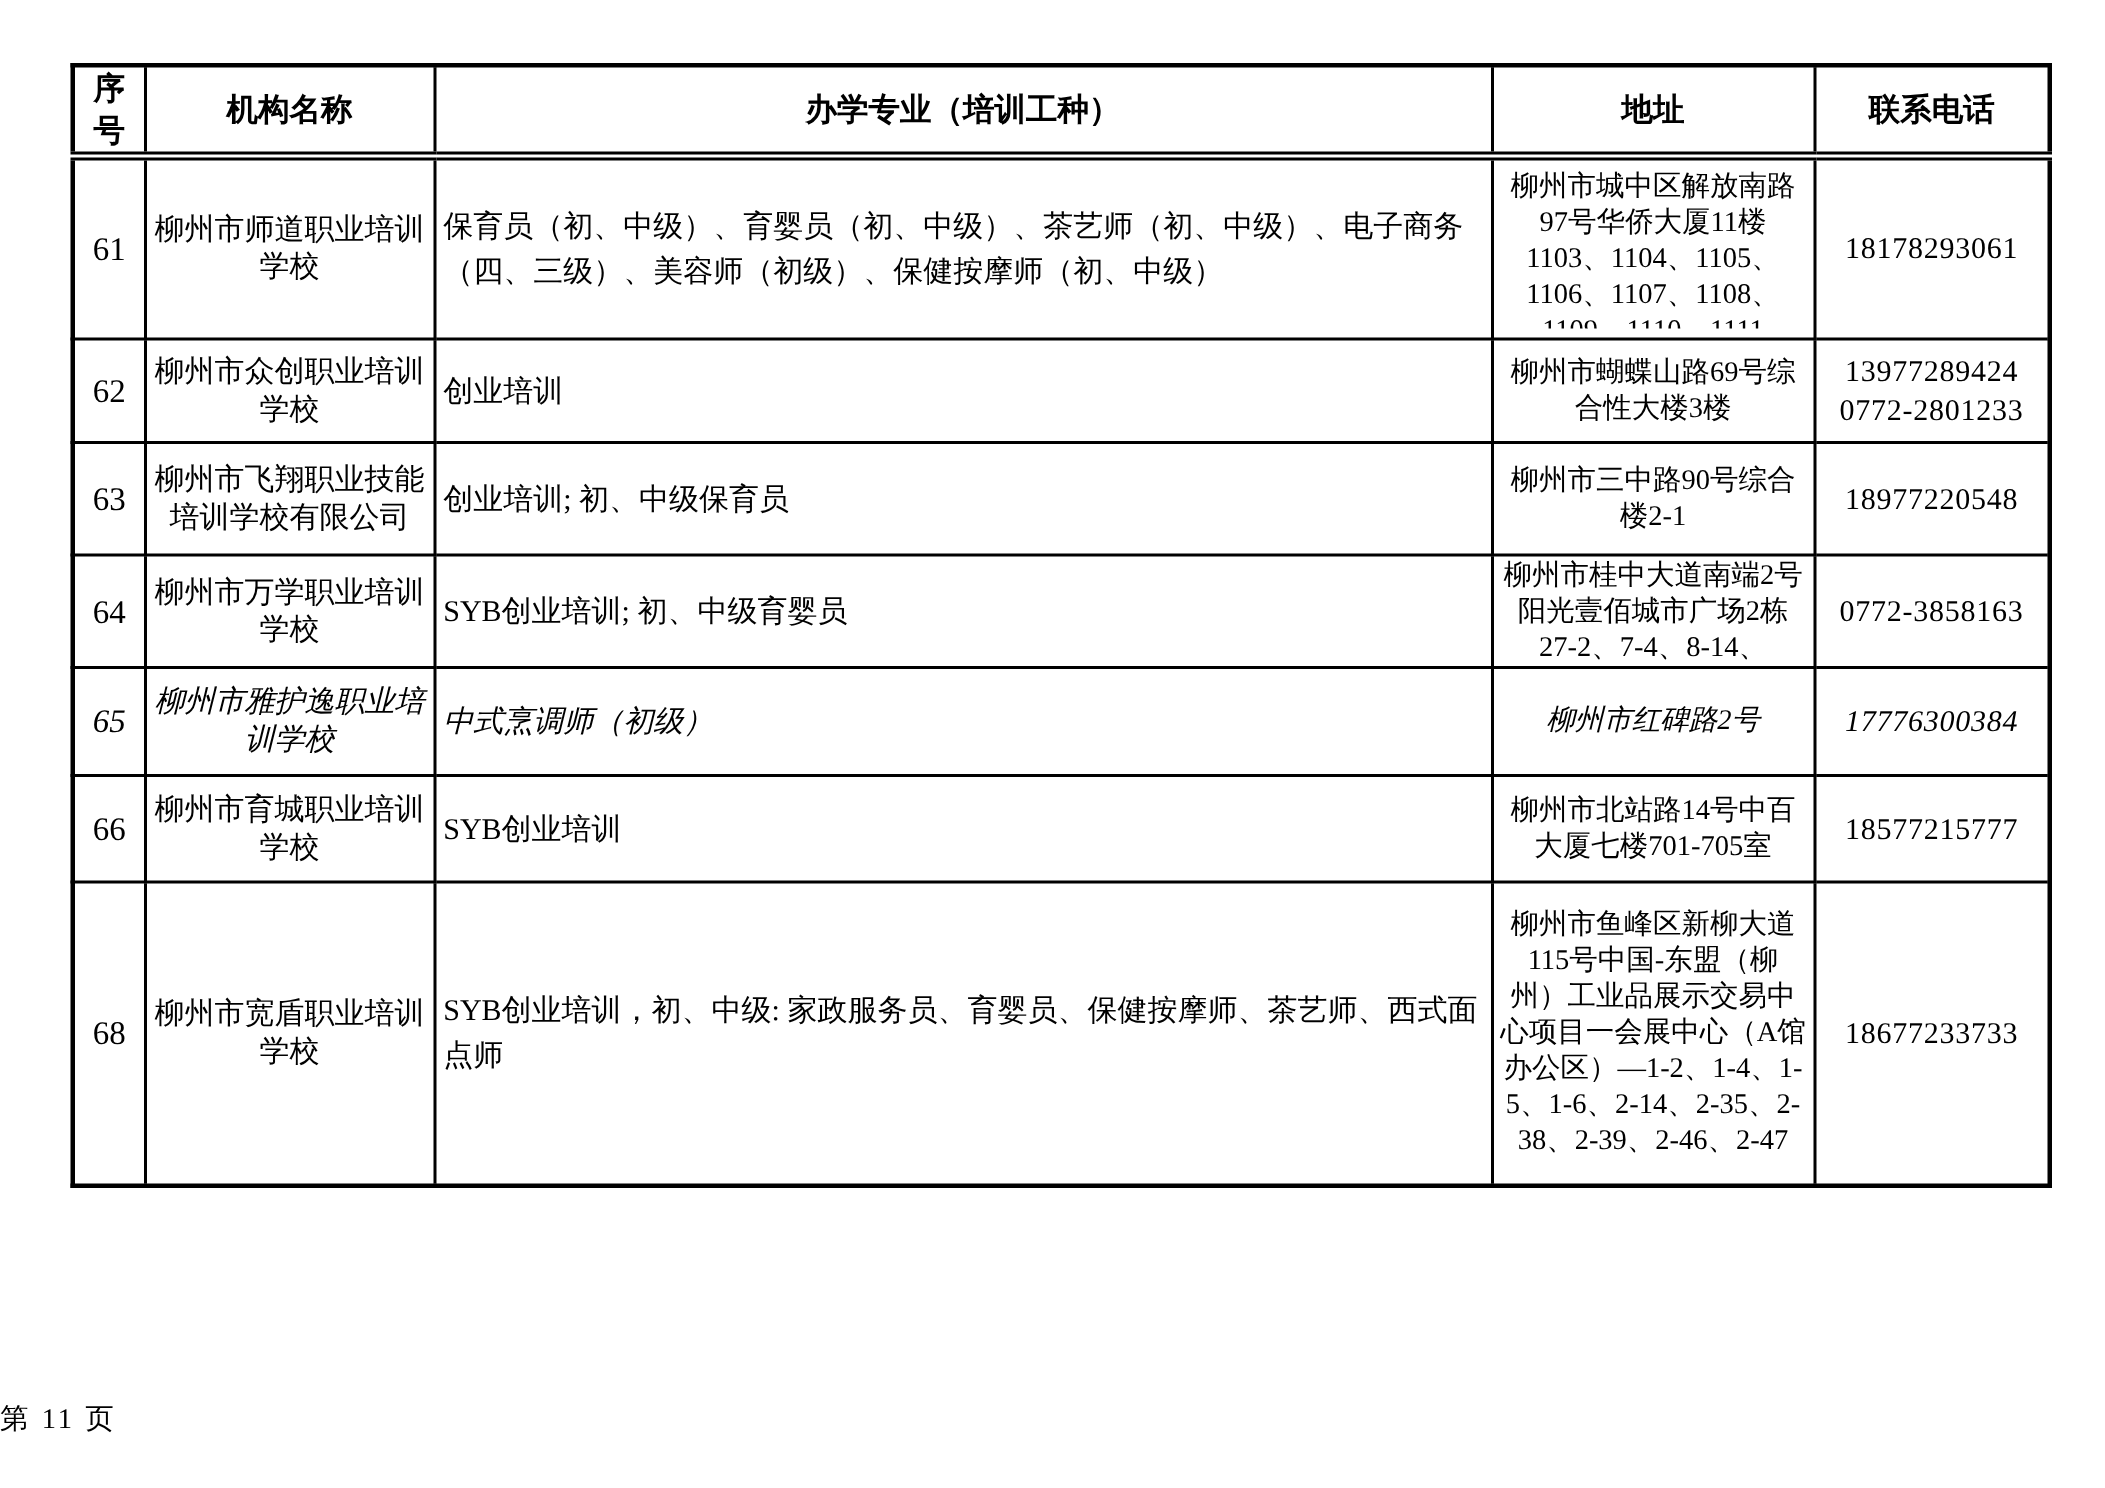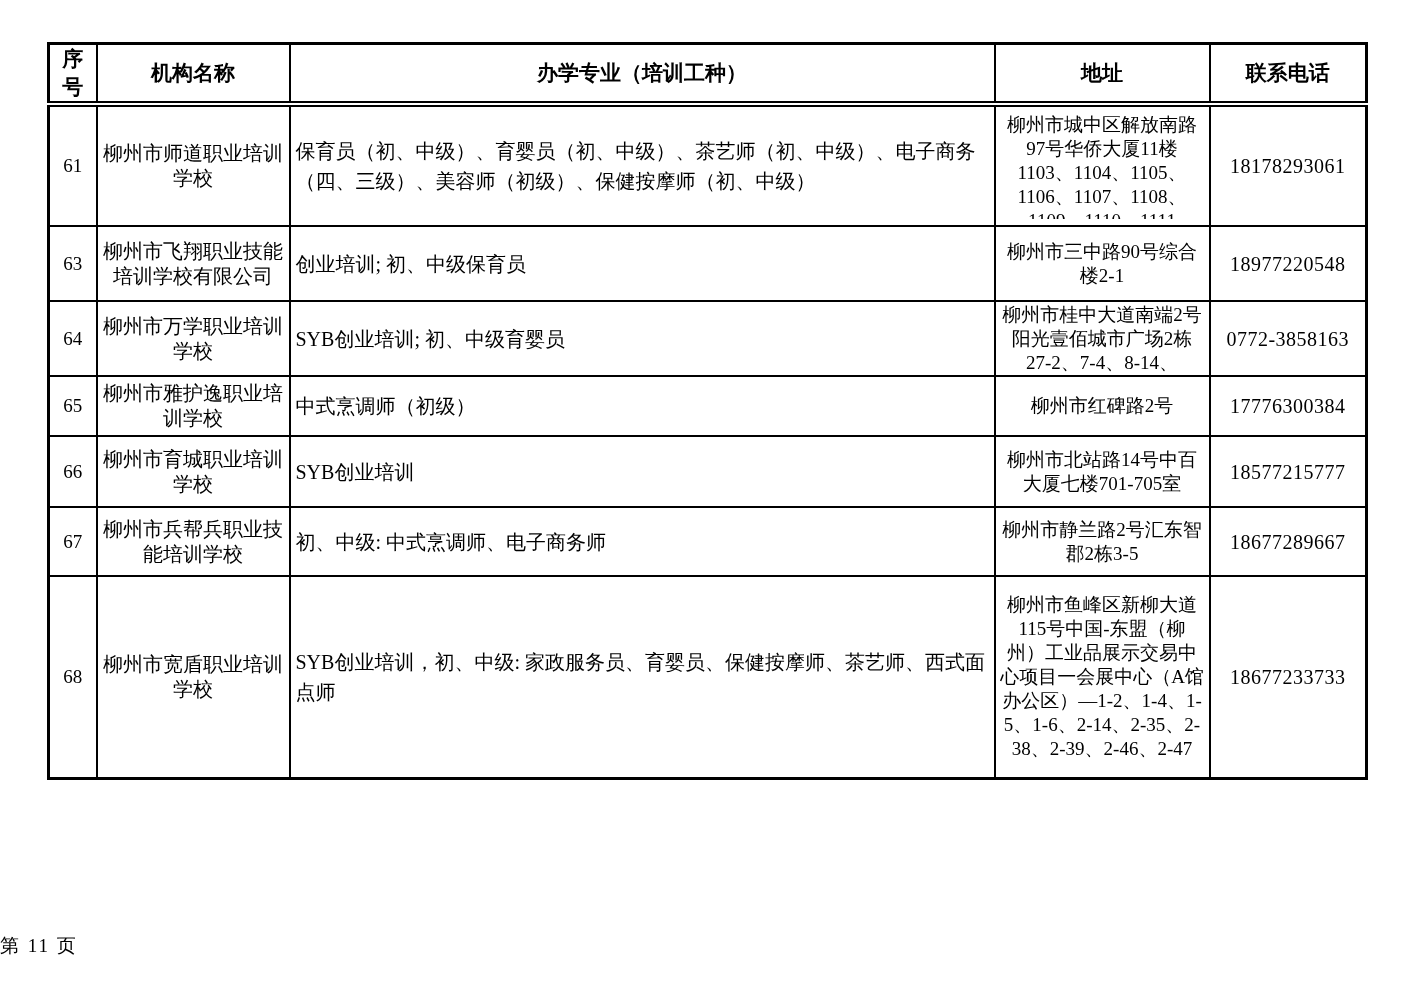--- a/index.html
+++ b/index.html
@@ -28,31 +28,31 @@
   }
   .page-table th{
     font-family:"Liberation Sans","DejaVu Sans",sans-serif;
     font-weight:bold;
     font-size:21px;
     text-align:center;
     border-bottom:6px double #000;
     height:44px;
   }
   td{font-size:20px;text-align:center;}
-  td.serial{font-size:19px;}
+  td.serial{font-size:22px;}
   td.name{line-height:25px;margin-top:22px;}
   td.major{text-align:left;line-height:30px;padding-left:5px;padding-right:8px;}
   td.address{font-size:19px;line-height:24px;padding:0 4px;}
   td.phone{font-size:20px;line-height:26px;white-space:pre-line;letter-spacing:0.5px;margin-left:32px;}
   .clip-106{height:106px;overflow:hidden;}
   tr.h61{height:122px;}
   tr.h62{height:69px;}
   tr.h63{height:75px;}
   tr.h64{height:75px;}
-  tr.h65{height:60px;}
+  tr.h65{height:72px;font-style:italic;}
   tr.h66{height:71px;}
   tr.h67{height:69px;}
   tr.h68{height:202px;}
   tr.h69{height:68px;}
   .footer{
     position:absolute;
     left:0;right:0;
     top:933px;
     font-size:19px;
     letter-spacing:2px;
@@ -81,20 +81,28 @@
   <tbody>
     <tr class="h61">
       <td class="serial">61</td>
       <td class="name">柳州市师道职业培训学校</td>
       <td class="major">保育员（初、中级）、育婴员（初、中级）、茶艺师（初、中级）、电子商务（四、三级）、美容师（初级）、保健按摩师（初、中级）</td>
       <td class="address">
           <div class="clip-106">柳州市城中区解放南路97号华侨大厦11楼1103、1104、1105、1106、1107、1108、1109、1110、1111</div>
         </td>
       <td class="phone">18178293061</td>
     </tr>
+    <tr class="h62">
+      <td class="serial">62</td>
+      <td class="name">柳州市众创职业培训学校</td>
+      <td class="major">创业培训</td>
+      <td class="address">柳州市蝴蝶山路69号综合性大楼3楼</td>
+      <td class="phone">13977289424
+0772-2801233</td>
+    </tr>
     <tr class="h63">
       <td class="serial">63</td>
       <td class="name">柳州市飞翔职业技能培训学校有限公司</td>
       <td class="major">创业培训; 初、中级保育员</td>
       <td class="address">柳州市三中路90号综合楼2-1</td>
       <td class="phone">18977220548</td>
     </tr>
     <tr class="h64">
       <td class="serial">64</td>
       <td class="name">柳州市万学职业培训学校</td>
@@ -109,27 +117,20 @@
       <td class="address">柳州市红碑路2号</td>
       <td class="phone">17776300384</td>
     </tr>
     <tr class="h66">
       <td class="serial">66</td>
       <td class="name">柳州市育城职业培训学校</td>
       <td class="major">SYB创业培训</td>
       <td class="address">柳州市北站路14号中百大厦七楼701-705室</td>
       <td class="phone">18577215777</td>
     </tr>
-    <tr class="h67">
-      <td class="serial">67</td>
-      <td class="name">柳州市兵帮兵职业技能培训学校</td>
-      <td class="major">初、中级: 中式烹调师、电子商务师</td>
-      <td class="address">柳州市静兰路2号汇东智郡2栋3-5</td>
-      <td class="phone">18677289667</td>
-    </tr>
     <tr class="h68">
       <td class="serial">68</td>
       <td class="name">柳州市宽盾职业培训学校</td>
       <td class="major">SYB创业培训，初、中级: 家政服务员、育婴员、保健按摩师、茶艺师、西式面点师</td>
       <td class="address">柳州市鱼峰区新柳大道115号中国-东盟（柳州）工业品展示交易中心项目一会展中心（A馆办公区）—1-2、1-4、1-5、1-6、2-14、2-35、2-38、2-39、2-46、2-47</td>
       <td class="phone">18677233733</td>
     </tr>
   </tbody>
 </table>
 

